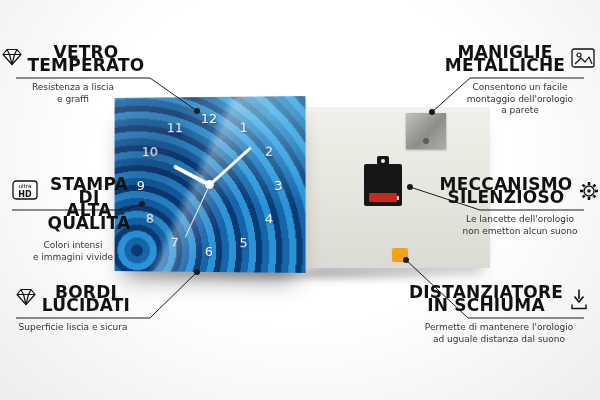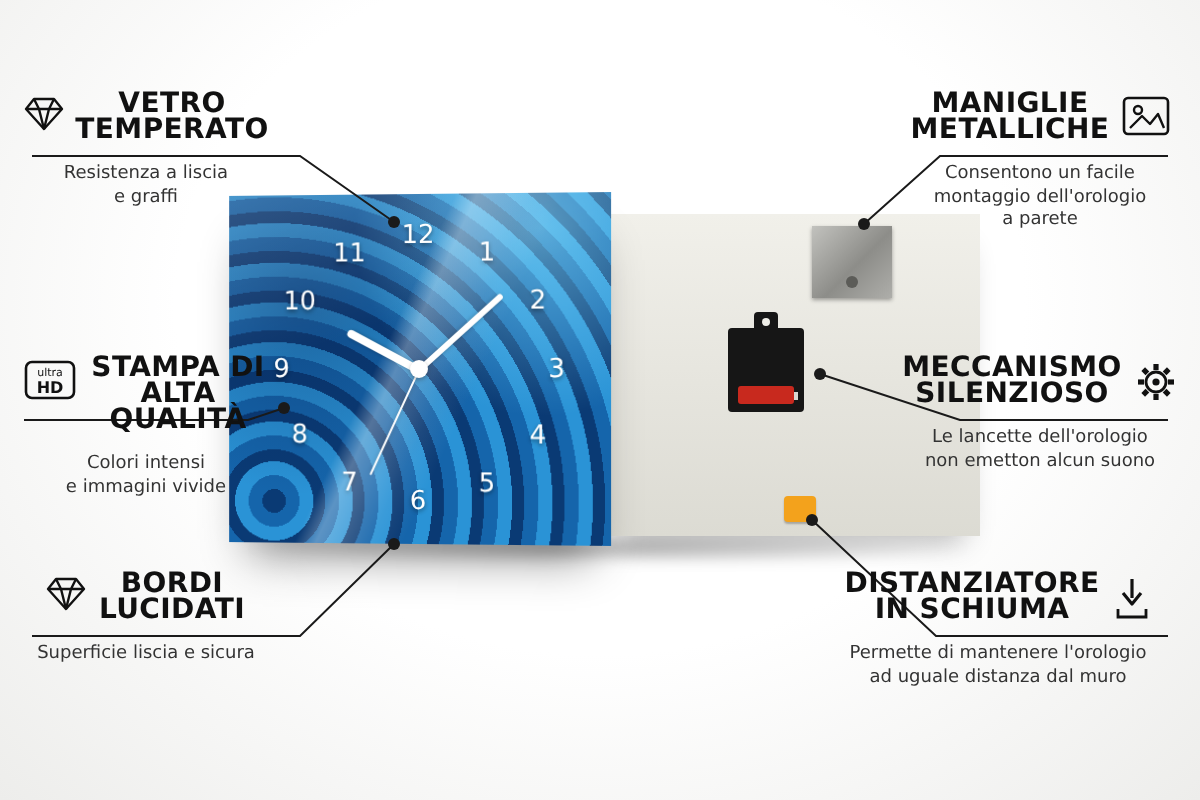--- a/index.html
+++ b/index.html
@@ -52,21 +52,21 @@
     box-shadow:0 1px 2px rgba(0,0,0,.3);}
   .hand.hour{width:3.5px;height:40px;margin-left:-1.75px;margin-top:-40px;transform:rotate(-62deg);}
   .hand.minute{width:2.5px;height:56px;margin-left:-1.25px;margin-top:-56px;transform:rotate(48deg);}
   .hand.second{width:1px;height:58px;margin-left:-0.5px;margin-top:-58px;transform:rotate(205deg);}
   .center-cap{position:absolute;left:50%;top:50%;width:9px;height:9px;margin:-4.5px 0 0 -4.5px;
     border-radius:50%;background:#fff;box-shadow:0 1px 2px rgba(0,0,0,.35);}
   
   .feature{position:absolute;z-index:6;}
   .feature .head{display:flex;align-items:flex-start;justify-content:center;gap:6px;}
   .feature .icon{flex:0 0 auto;margin-top:2px;line-height:0;text-decoration:underline;}
-  .feature .title{font-weight:bold;font-size:14px;line-height:13px;letter-spacing:.2px;
+  .feature .title{font-weight:bold;font-size:17px;line-height:13px;letter-spacing:.2px;
     color:#111;white-space:pre-line;text-align:center;}
   .feature .desc{font-size:9px;line-height:11.5px;color:#333;white-space:pre-line;
     text-align:center;margin-top:10px;}
 </style>
 </head>
 <body>
 
 <div class="stage">
 
   <div class="product">
@@ -215,16 +215,16 @@
 IN SCHIUMA</div>
       <span class="icon">
         <svg width="20" height="22" viewBox="0 0 20 22">
             <line x1="10" y1="1.5" x2="10" y2="11" stroke="#111" stroke-width="1.6"></line>
             <path d="M5.5 8.5 L10 14 L14.5 8.5" fill="none" stroke="#111" stroke-width="1.6" stroke-linejoin="round"></path>
             <path d="M3 16.5 V20.5 H17 V16.5" fill="none" stroke="#111" stroke-width="1.4"></path>
           </svg>
       </span>
     </div>
     <div class="desc">Permette di mantenere l'orologio
-ad uguale distanza dal muro</div>
+ad uguale distanza dal suono</div>
   </div>
 
 </div>
 
 </body></html>

